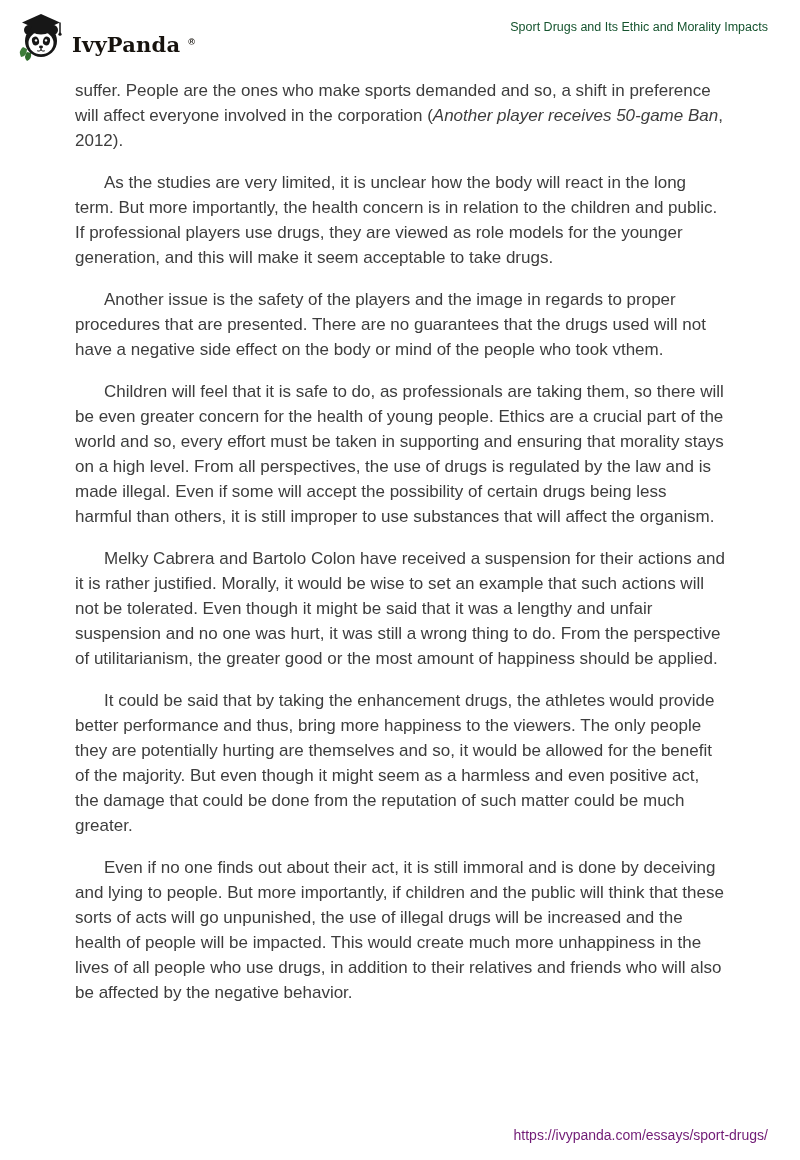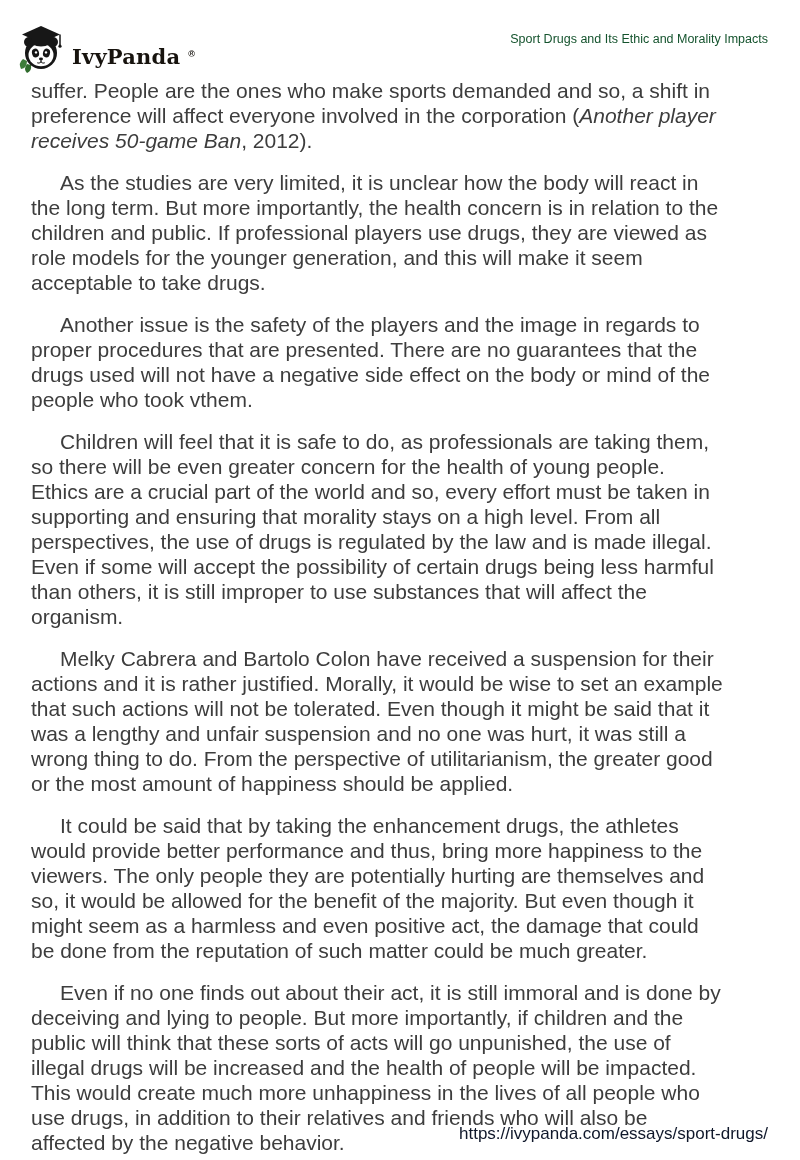--- a/index.html
+++ b/index.html
@@ -12,21 +12,21 @@
   .page {
     position: relative;
     width: 800px;
     height: 1160px;
     background: #ffffff;
   }
   .page-header {
     display: flex;
     justify-content: space-between;
     align-items: flex-start;
-    padding: 24px 32px 0 16px;
+    padding: 12px 32px 0 16px;
     height: 64px;
   }
   .brand {
     display: flex;
     align-items: center;
     gap: 8px;
     cursor: pointer;
   }
   .brand-text {
     font-family: "DejaVu Serif", "Liberation Serif", serif;
@@ -43,43 +43,43 @@
     vertical-align: super;
     margin-top: 6px;
     font-weight: 700;
   }
   .doc-title {
     color: #14532d;
     font-size: 12.5px;
     margin-top: 8px;
   }
   .article-body {
-    padding: 14px 75px 0 31px;
-    font-size: 21px;
+    padding: 14px 75px 0 75px;
+    font-size: 17px;
     line-height: 25px;
     color: #3d3d3d;
   }
   .article-body p {
     margin-bottom: 17px;
     text-align: left;
   }
   .article-body p.indent {
     text-indent: 29px;
   }
   .article-body em {
     font-style: italic;
   }
   .page-footer {
     position: absolute;
     right: 32px;
     bottom: 16px;
   }
   .footer-url {
-    color: #0f172a;
-    font-size: 17px;
+    color: #701a75;
+    font-size: 14px;
     text-decoration: none;
   }
 </style>
 </head>
 <body>
 
 <div class="page">
 
   <header class="page-header">
     <div class="brand">

